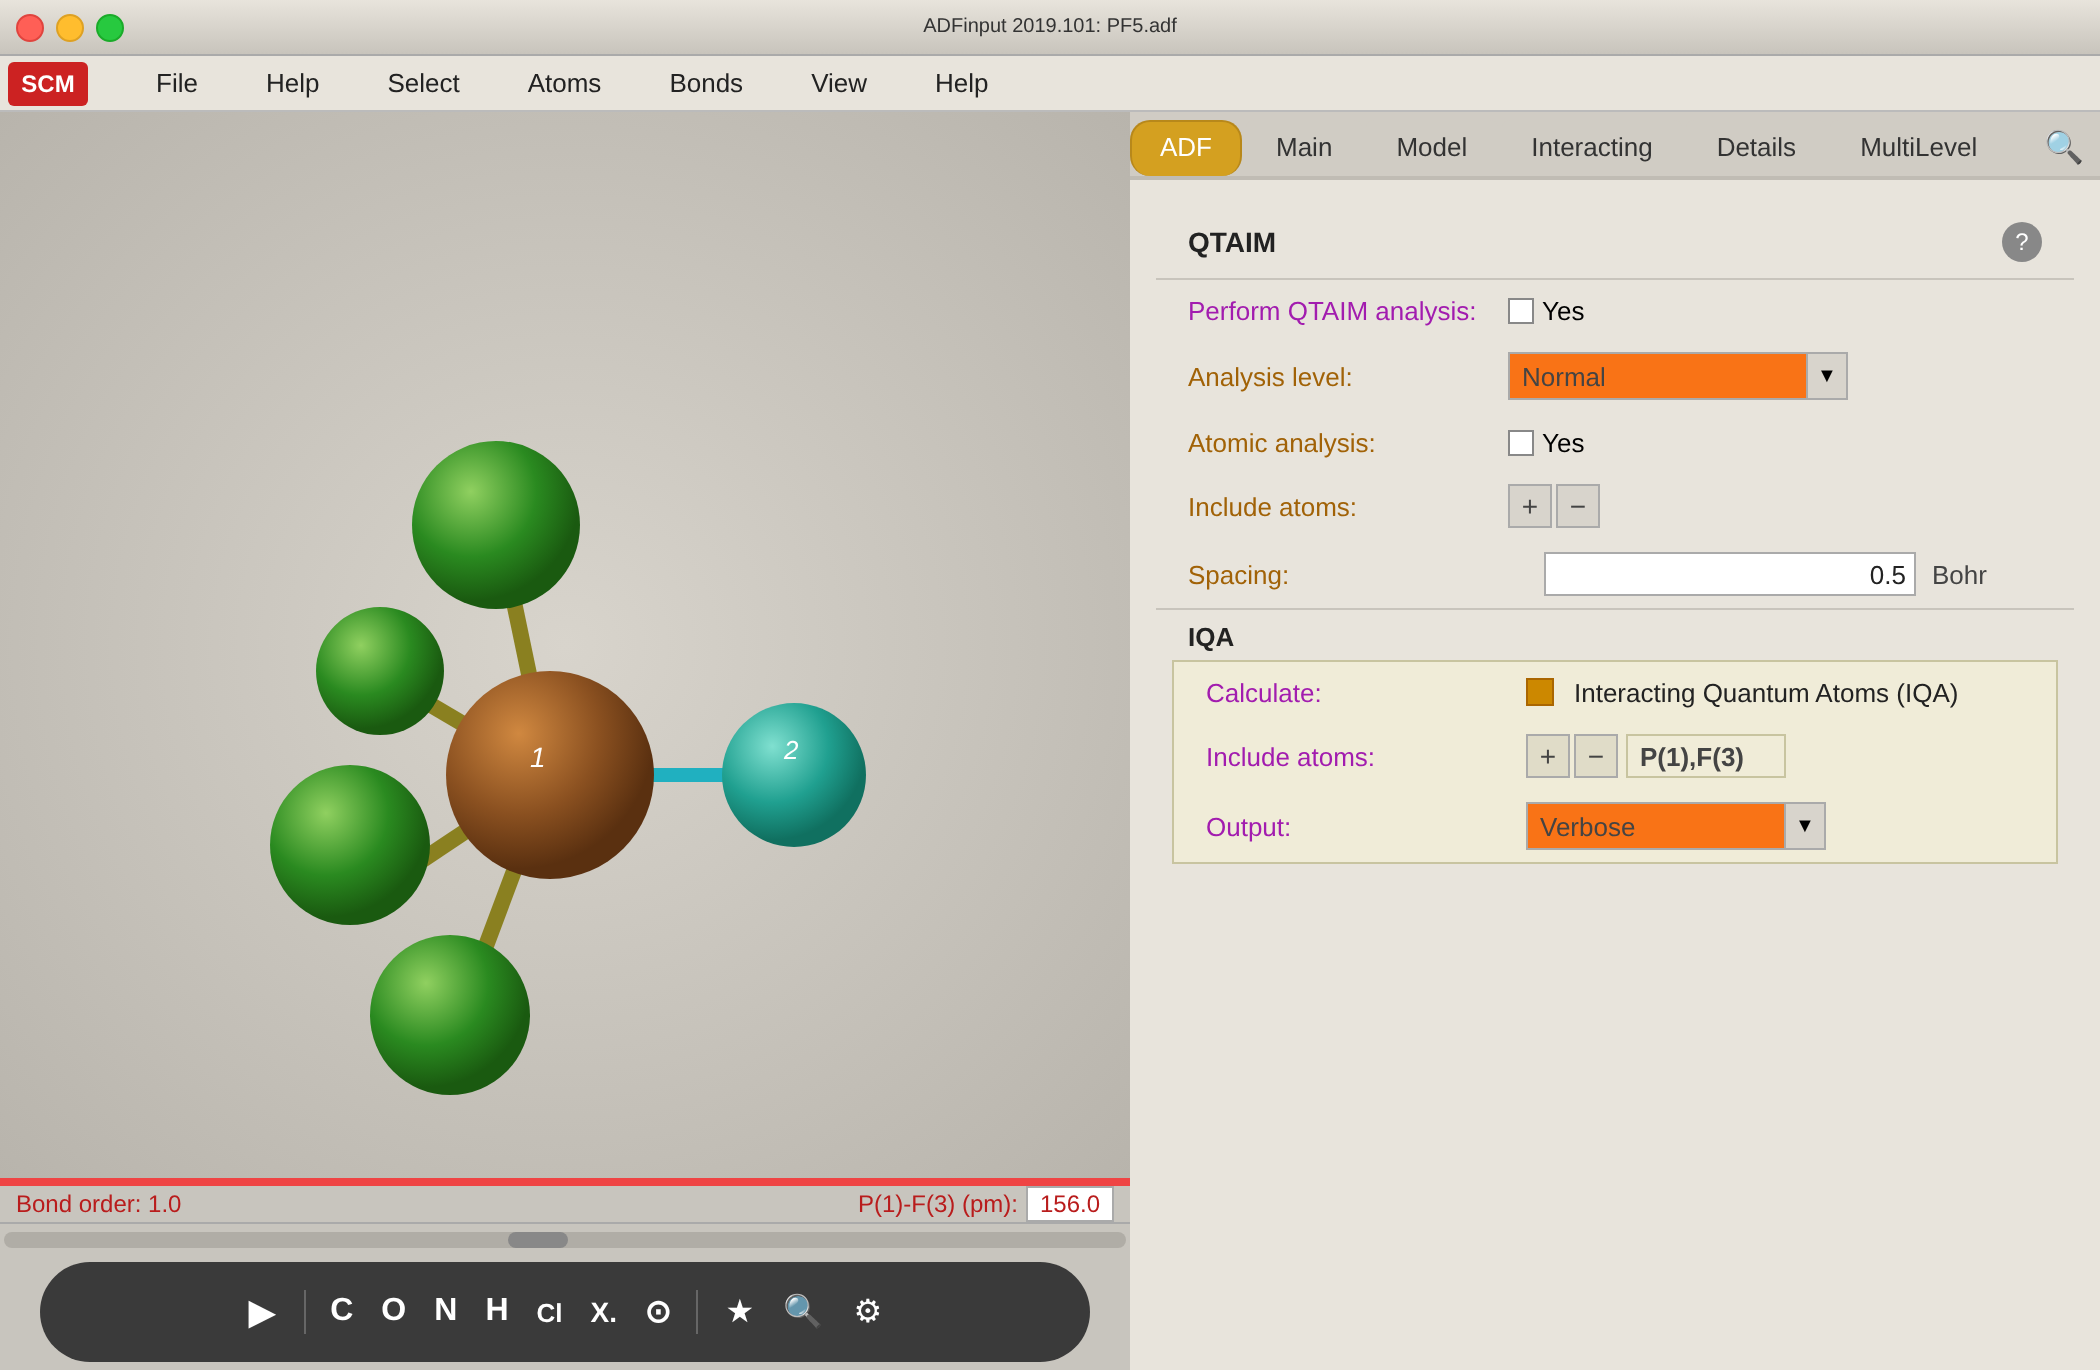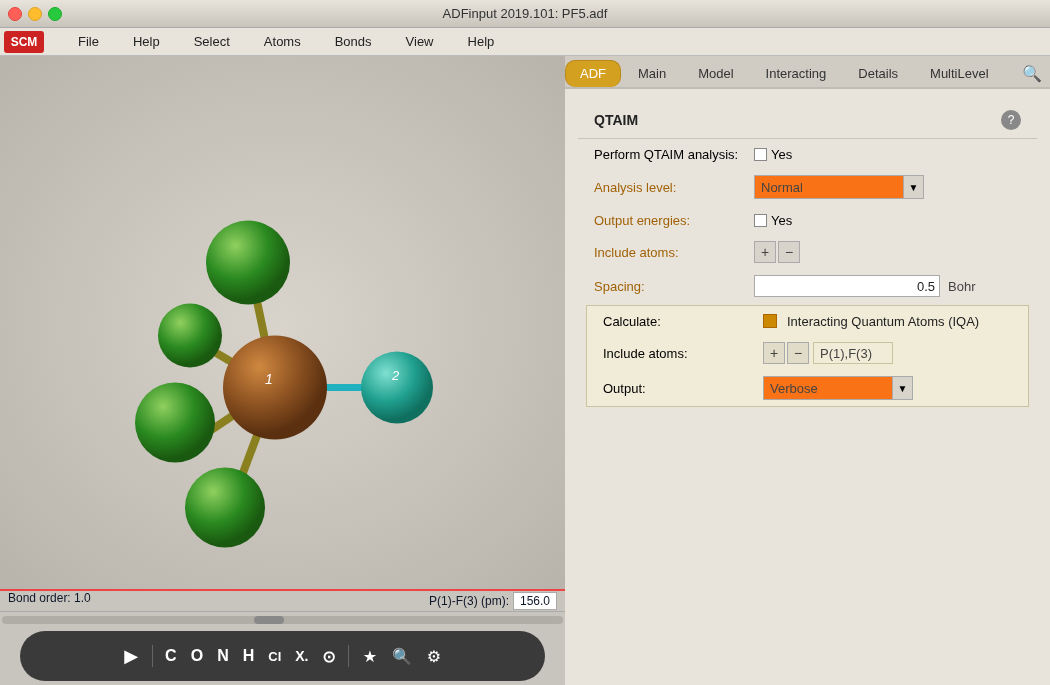--- a/index.html
+++ b/index.html
@@ -23,21 +23,21 @@
     }
     .wc-btn {
       width: 14px; height: 14px; border-radius: 50%; border: 1px solid #888;
       display: flex; align-items: center; justify-content: center; font-size: 9px; cursor: pointer;
     }
     .wc-close { background: #ff5f56; border-color: #e0443e; }
     .wc-min { background: #ffbd2e; border-color: #dea123; }
     .wc-max { background: #27c93f; border-color: #1aab29; }
     .title-text {
       position: absolute; left: 50%; transform: translateX(-50%);
-      font-size: 13px; color: #333;
+      font-size: 10px; color: #333;
     }
 
     
     #menubar {
       background: #e8e4dc;
       height: 28px;
       display: flex;
       align-items: center;
       padding: 0 4px;
       border-bottom: 1px solid #bbb;
@@ -75,25 +75,26 @@
     .molecule-bg {
       width: 100%; height: 100%;
       background: radial-gradient(ellipse at center, #d8d4cc 0%, #b8b4ac 100%);
       position: relative;
     }
 
     
     #viewer-status {
       height: 22px;
       background: #c8c5be;
-      border-top: 2px solid #ef4444;
-      display: flex;
+      border-top: 4px solid #ef4444;
+      display: flex;
+      align-items: center;
       padding: 0 8px;
       font-size: 12px;
-      color: #0f172a;
+      color: #b91c1c;
     }
     #viewer-status .bond-order { flex: 1; }
     #viewer-status .pm-info { display: flex; align-items: center; gap: 4px; }
     .pm-value {
       background: white;
       border: 1px solid #aaa;
       padding: 1px 6px;
       font-size: 12px;
       min-width: 40px;
       text-align: right;
@@ -208,21 +209,21 @@
       display: flex;
       align-items: center;
       padding: 6px 16px;
       min-height: 30px;
     }
     .form-label {
       flex: 0 0 160px;
       color: #a16207;
       font-size: 13px;
     }
-    .form-label.active { color: #000000; }
+    .form-label.active { color: #a21caf; }
     .form-control {
       flex: 1;
       display: flex;
       align-items: center;
       gap: 4px;
     }
     .checkbox-container {
       display: flex;
       align-items: center;
       gap: 4px;
@@ -271,20 +272,21 @@
     
     .num-input {
       background: white;
       border: 1px solid #aaa;
       height: 22px;
       min-width: 50px;
       text-align: right;
       padding: 0 4px;
       font-size: 13px;
       color: #222;
+      margin-left: 18px;
     }
 
     
     .section-divider {
       padding: 6px 16px 2px;
       font-size: 13px;
       font-weight: bold;
       color: #222;
       border-top: 1px solid #c8c4bc;
     }
@@ -298,20 +300,21 @@
     .atoms-field {
       background: #f0ecd8;
       border: 1px solid #c8c4a0;
       height: 22px;
       min-width: 80px;
       padding: 0 6px;
       font-size: 13px;
       color: #444;
       display: flex;
       align-items: center;
+      font-weight: bold;
     }
 
     
     .iqa-checkbox-colored {
       width: 14px; height: 14px;
       background: #cc8800;
       border: 1px solid #aa6600;
       cursor: pointer;
     }
 
@@ -473,21 +476,21 @@
         <span class="form-label">Analysis level:</span>
         <div class="form-control">
           <div class="dropdown">
             <span class="dropdown-text">Normal</span>
             <div class="dropdown-arrow">▼</div>
           </div>
         </div>
       </div>
 
       <div class="form-row">
-        <span class="form-label">Output energies:</span>
+        <span class="form-label">Atomic analysis:</span>
         <div class="form-control">
           <div class="checkbox-container">
             <div class="checkbox"></div>
             <span>Yes</span>
           </div>
         </div>
       </div>
 
       <div class="form-row">
         <span class="form-label">Include atoms:</span>
@@ -500,20 +503,23 @@
       </div>
 
       <div class="form-row">
         <span class="form-label">Spacing:</span>
         <div class="form-control">
           <input class="num-input spacing-value" type="text" value="0.5" style="">
           <span style="margin-left:4px; color:#444;">Bohr</span>
         </div>
       </div>
 
+      <div class="section-divider">
+        <span>IQA</span>
+      </div>
 
       <div style="background:#f0ecd8; border:1px solid #c8c4a0; margin:2px 8px; padding:0;">
 
         <div class="form-row highlighted">
           <span class="form-label active">Calculate:</span>
           <div class="form-control">
             <div class="iqa-checkbox-colored"></div>
             <span style="margin-left:6px; font-size:13px; color:#222;">Interacting Quantum Atoms (IQA)</span>
           </div>
         </div>

